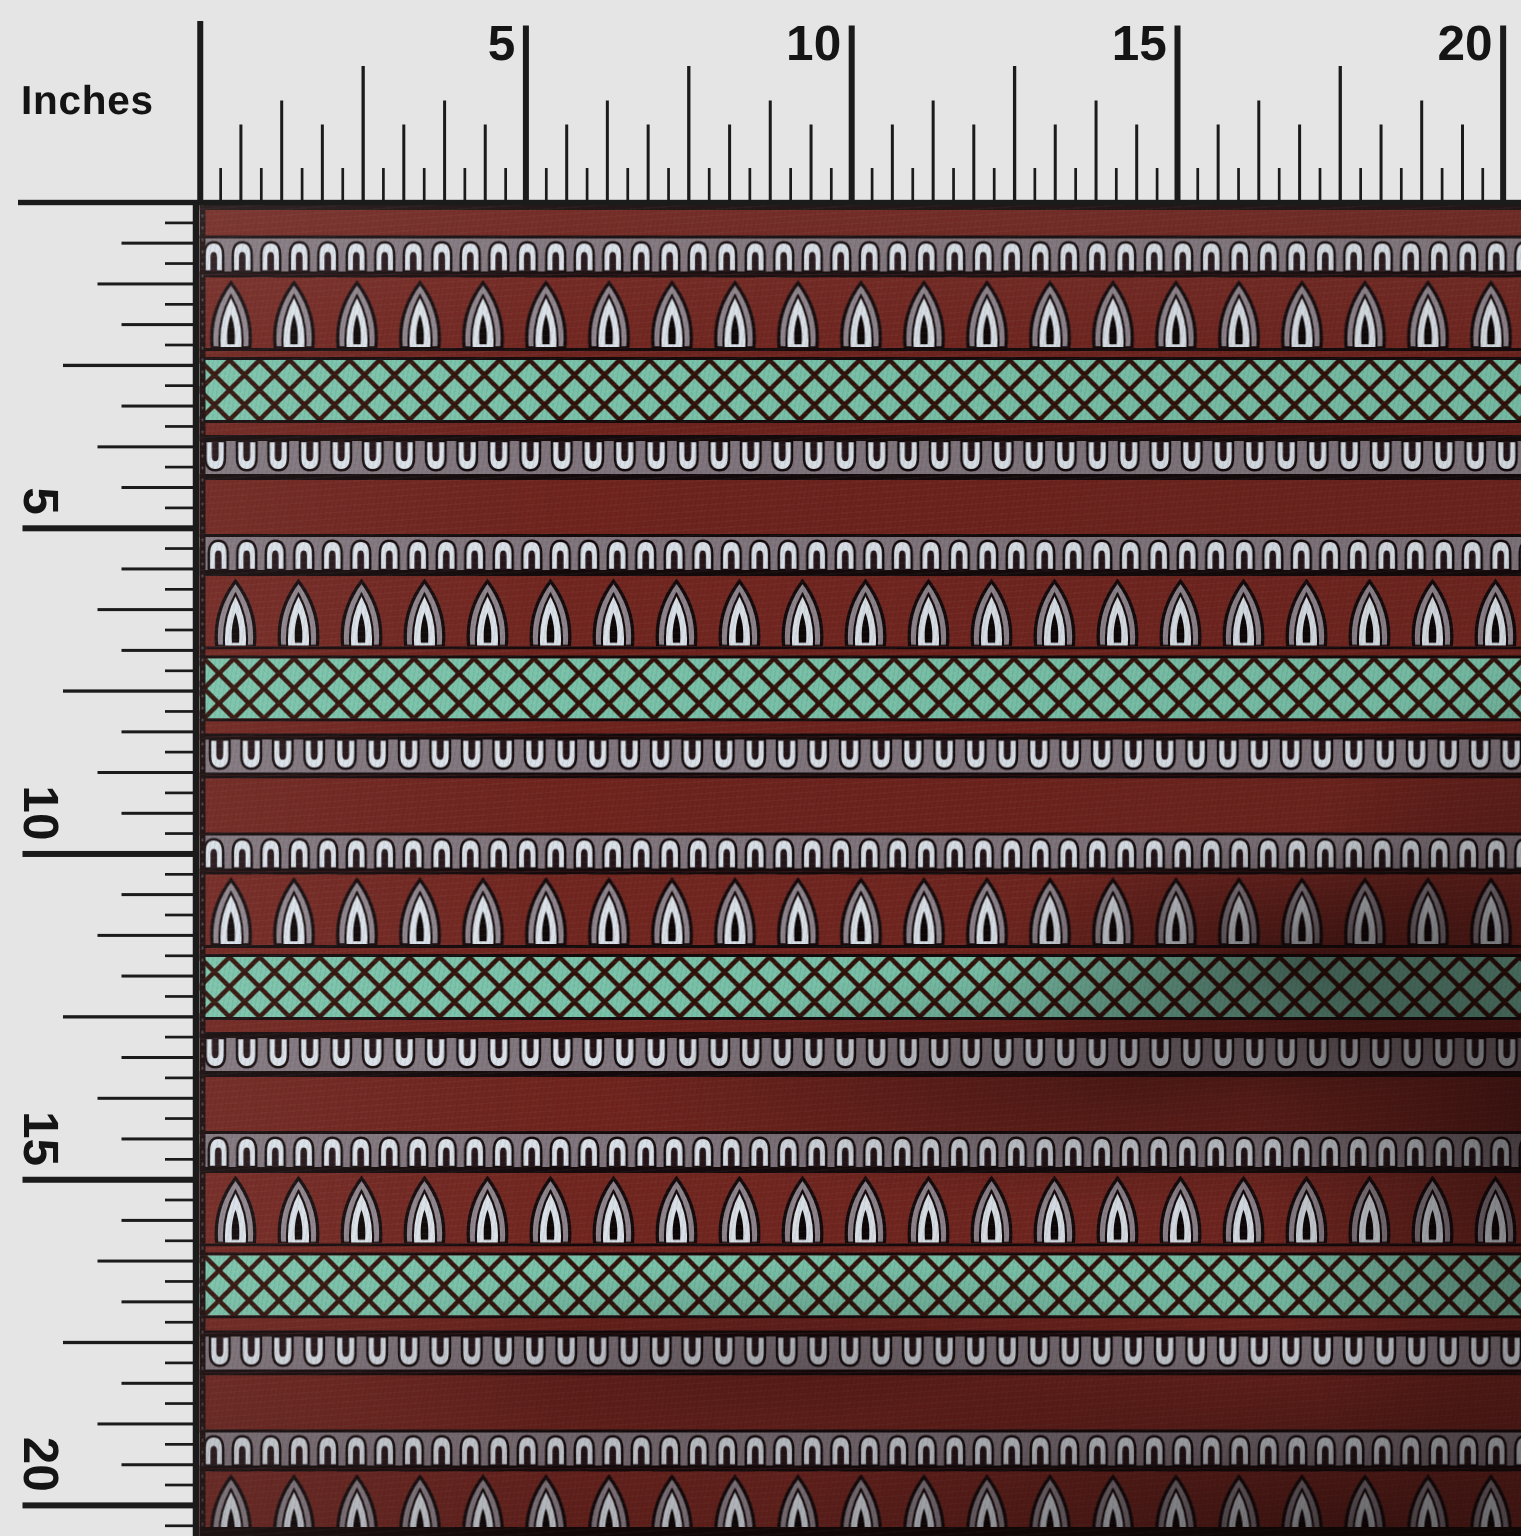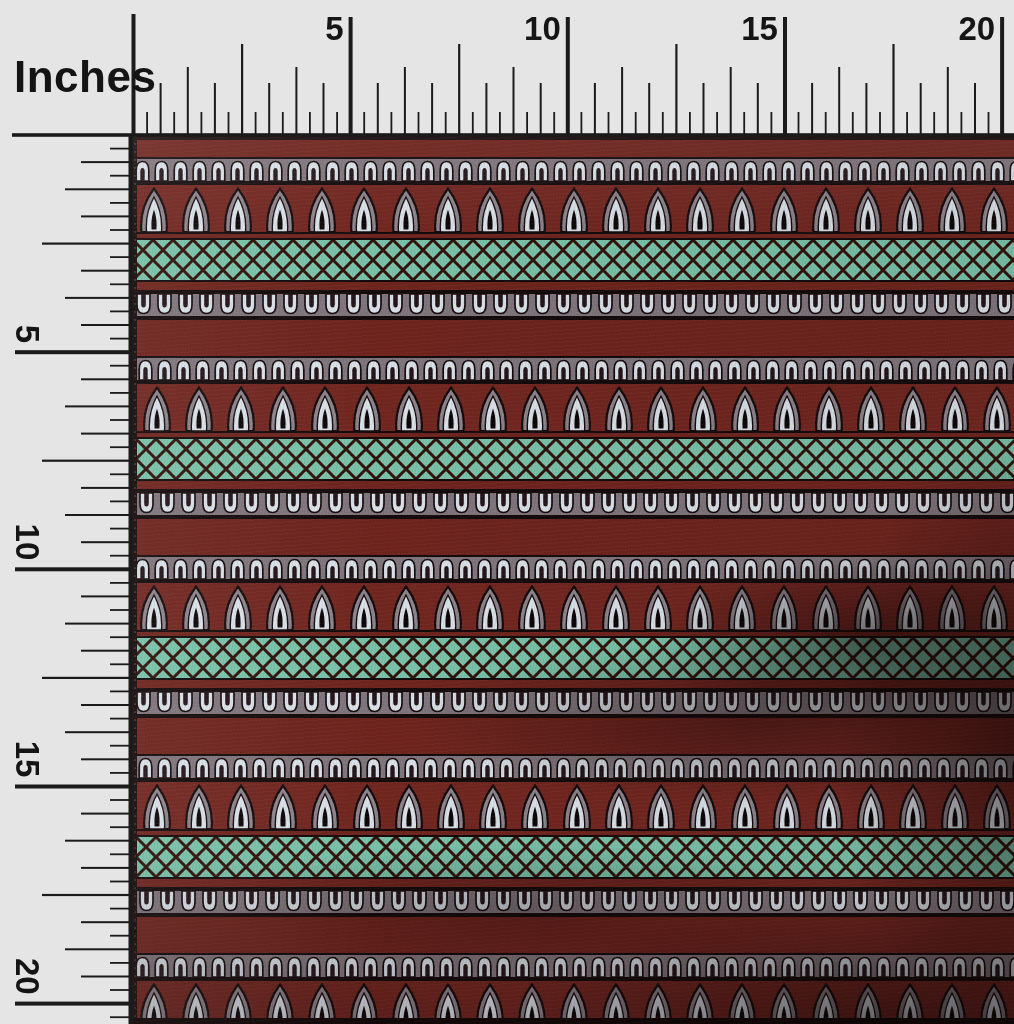--- a/index.html
+++ b/index.html
@@ -27,21 +27,21 @@
       radial-gradient(ellipse 420px 90px at 45% 87%, rgba(10,2,2,0.20), transparent 75%),
       linear-gradient(90deg, rgba(255,255,255,0.05), transparent 28%, rgba(0,0,0,0.05) 86%),
       linear-gradient(180deg, rgba(255,255,255,0.05), transparent 12%),
       linear-gradient(180deg, transparent 80%, rgba(15,4,4,0.22) 100%);
   }
   .ruler-svg{position:absolute;pointer-events:none;}
   #top-ruler{left:0;top:0;}
   #left-ruler{left:0;top:135px;}
   .inches-label{
     position:absolute;left:14px;top:52px;
-    font-size:44px;font-weight:700;color:#141414;letter-spacing:0.5px;
+    font-size:27px;font-weight:700;color:#141414;letter-spacing:0.5px;
   }
   text.ruler-num{
     font-family:"Liberation Sans",sans-serif;
     font-size:33px;font-weight:700;fill:#151515;
   }
 </style>
 </head>
 <body>
 
 <div class="stage">

